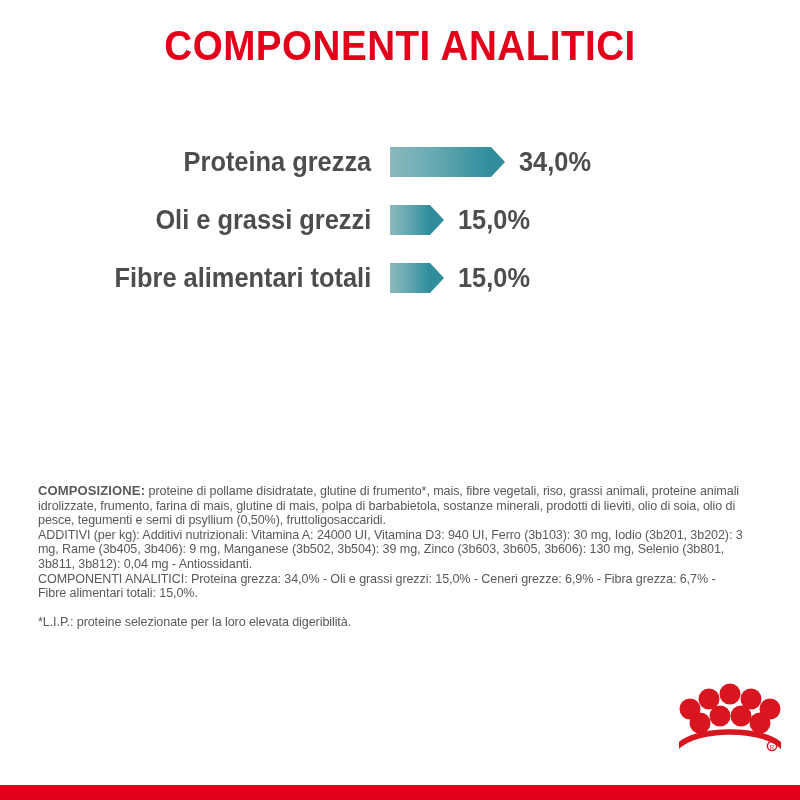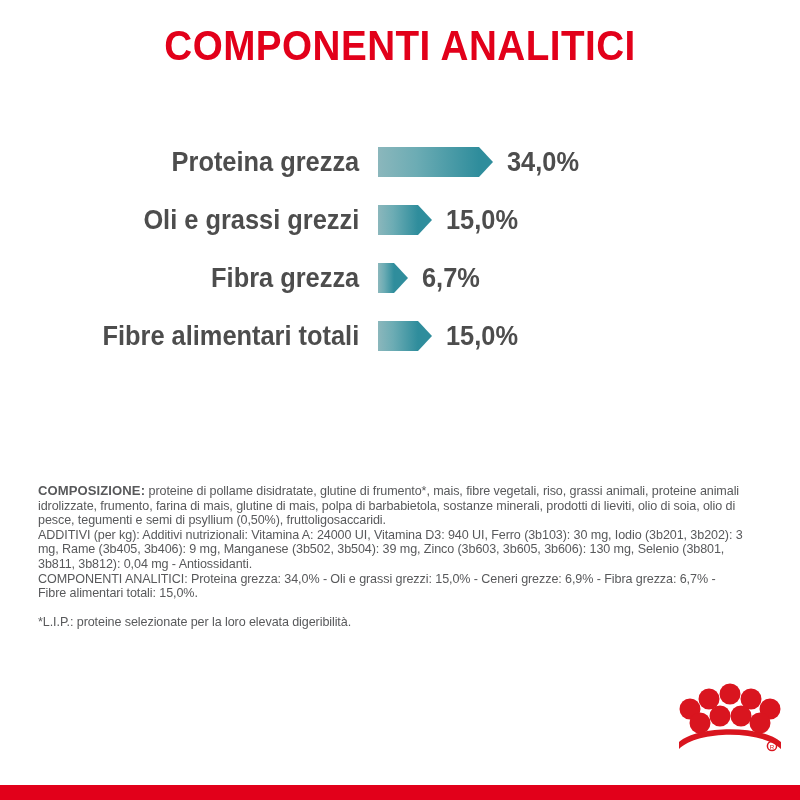--- a/index.html
+++ b/index.html
@@ -37,20 +37,21 @@
   #chart {
     position: absolute;
     top: 133px;
     left: 0;
     width: 800px;
   }
   .chart-row {
     display: flex;
     align-items: center;
     height: 58px;
+    padding-left: 12px;
   }
   .row-label {
     width: 378px;
     text-align: right;
     padding-right: 20px;
     box-sizing: border-box;
     color: #4d4d4d;
     font-family: "Liberation Sans Narrow", "Liberation Sans", sans-serif;
     font-weight: 700;
     font-size: 27px;
@@ -155,27 +156,20 @@
 
   <div class="chart-row">
     <div class="row-label">Oli e grassi grezzi</div>
     <div class="bar-wrap">
       <div class="bar" style="width:40px"></div>
     </div>
     <div class="row-value">15,0%</div>
   </div>
 
 
-  <div class="chart-row">
-    <div class="row-label">Fibra grezza</div>
-    <div class="bar-wrap">
-      <div class="bar" style="width:16px"></div>
-    </div>
-    <div class="row-value">6,7%</div>
-  </div>
 
   <div class="chart-row">
     <div class="row-label">Fibre alimentari totali</div>
     <div class="bar-wrap">
       <div class="bar" style="width:40px"></div>
     </div>
     <div class="row-value">15,0%</div>
   </div>
 
 </div>

